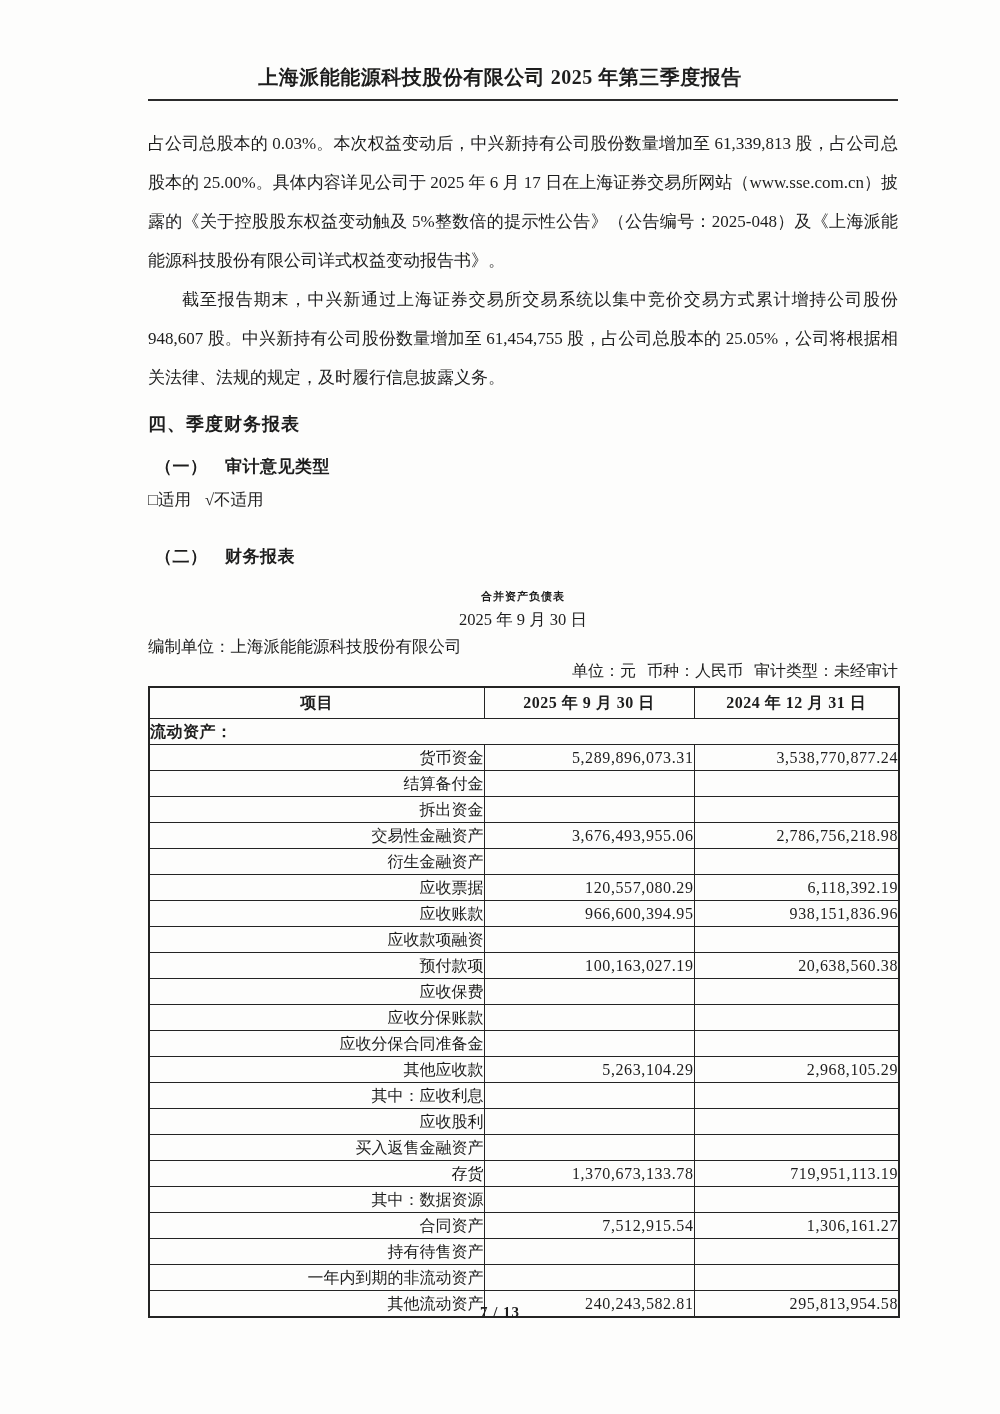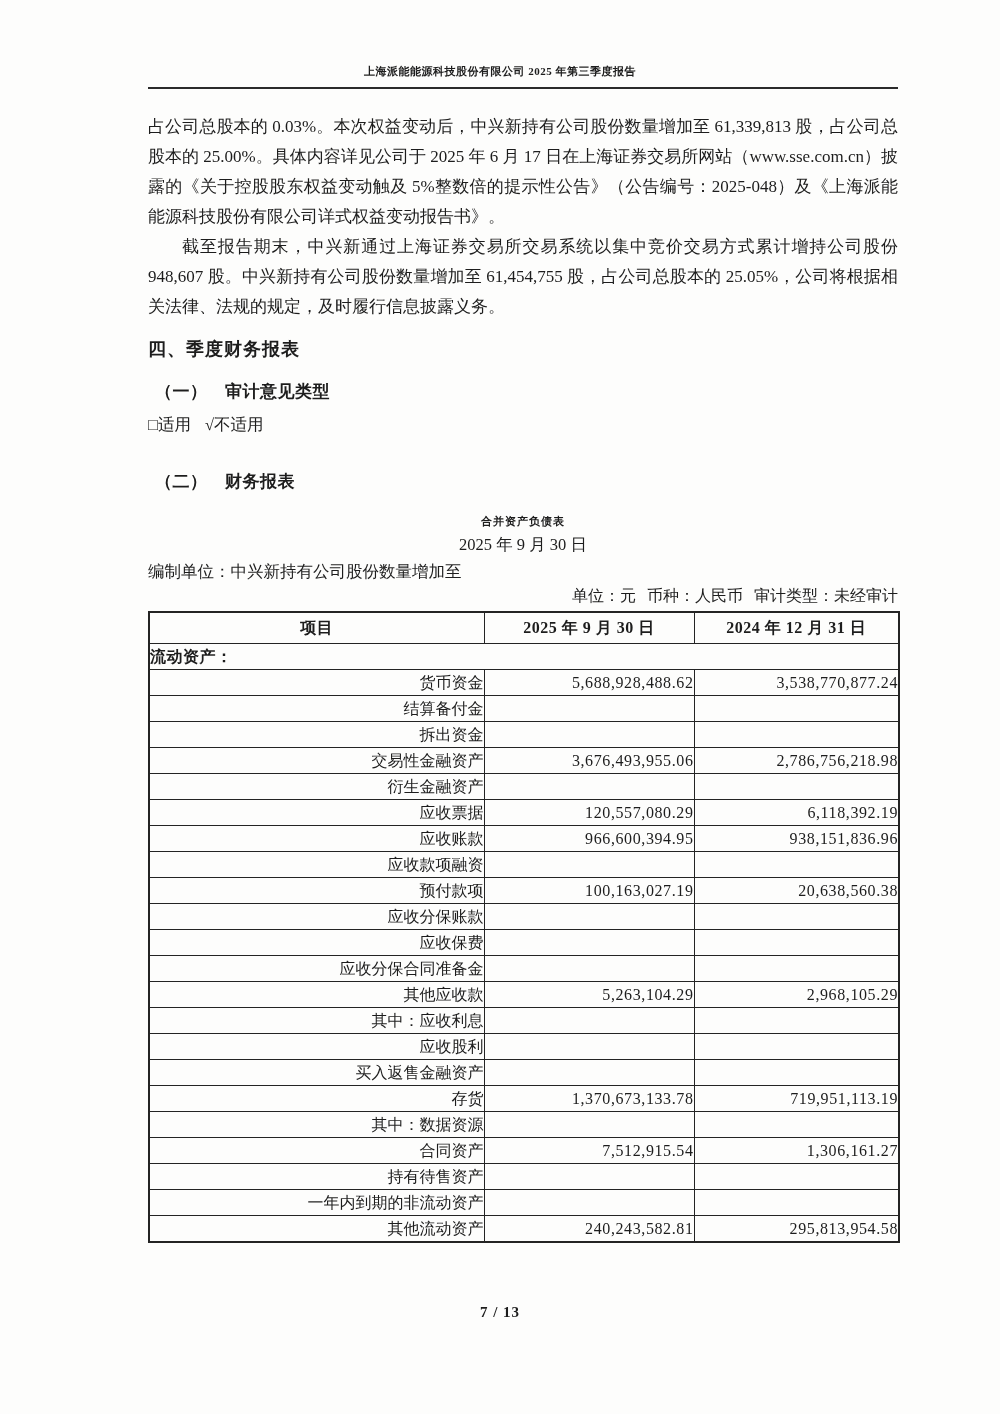--- a/index.html
+++ b/index.html
@@ -14,35 +14,35 @@
     width:1000px; height:1414px;
     background:#fdfdfc;
     color:#1d1d1d;
     overflow:hidden;
   }
   
   .header-title {
     padding-top:64px;
     text-align:center;
     font-weight:bold;
-    font-size:11px;
+    font-size:20px;
     letter-spacing:0.5px;
   }
   .header-rule {
     width:750px;
     margin:8px 0 0 148px;
     border-bottom:2px solid #2b2b2b;
     height:0;
   }
   
   .content { width:750px; margin-left:148px; }
   p.body-para {
     margin:0;
     font-size:17px;
-    line-height:30px;
+    line-height:39px;
     text-align:justify;
     text-justify:inter-character;
   }
   p.first { margin-top:23px; }
   p.indented { text-indent:2em; }
   .sec-h1 {
     margin:15px 0 12px 0;
     font-size:18px;
     font-weight:bold;
     letter-spacing:1px;
@@ -133,21 +133,21 @@
     <div class="applicable-line">
       <span>□</span><span>适用</span><span class="gap"></span><span>√</span><span>不适用</span>
     </div>
 
     <div class="sec-h2 second">（二）　财务报表</div>
 
     <div class="stmt-title">合并资产负债表</div>
 
     <div class="stmt-date">2025 年 9 月 30 日</div>
 
-    <div class="stmt-prepared">编制单位：中兴新持有公司股份数量增加至</div>
+    <div class="stmt-prepared">编制单位：上海派能能源科技股份有限公司</div>
 
     <div class="stmt-meta">
       <span>单位：元</span>
       <span>币种：人民币</span>
       <span>审计类型：未经审计</span>
     </div>
 
     <table class="bs">
       <colgroup>
           <col class="c1">
@@ -160,21 +160,21 @@
           <th>2025 年 9 月 30 日</th>
           <th>2024 年 12 月 31 日</th>
         </tr>
       </thead>
       <tbody id="bs-body">
           <tr>
             <td colspan="3" class="sec">流动资产：</td>
           </tr>
           <tr>
             <td class="item">货币资金</td>
-            <td class="val">5,688,928,488.62</td>
+            <td class="val">5,289,896,073.31</td>
             <td class="val">3,538,770,877.24</td>
           </tr>
           <tr>
             <td class="item">结算备付金</td>
             <td class="val"></td>
             <td class="val"></td>
           </tr>
           <tr>
             <td class="item">拆出资金</td>
             <td class="val"></td>
@@ -204,26 +204,26 @@
             <td class="item">应收款项融资</td>
             <td class="val"></td>
             <td class="val"></td>
           </tr>
           <tr>
             <td class="item">预付款项</td>
             <td class="val">100,163,027.19</td>
             <td class="val">20,638,560.38</td>
           </tr>
           <tr>
+            <td class="item">应收保费</td>
+            <td class="val"></td>
+            <td class="val"></td>
+          </tr>
+          <tr>
             <td class="item">应收分保账款</td>
-            <td class="val"></td>
-            <td class="val"></td>
-          </tr>
-          <tr>
-            <td class="item">应收保费</td>
             <td class="val"></td>
             <td class="val"></td>
           </tr>
           <tr>
             <td class="item">应收分保合同准备金</td>
             <td class="val"></td>
             <td class="val"></td>
           </tr>
           <tr>
             <td class="item">其他应收款</td>

